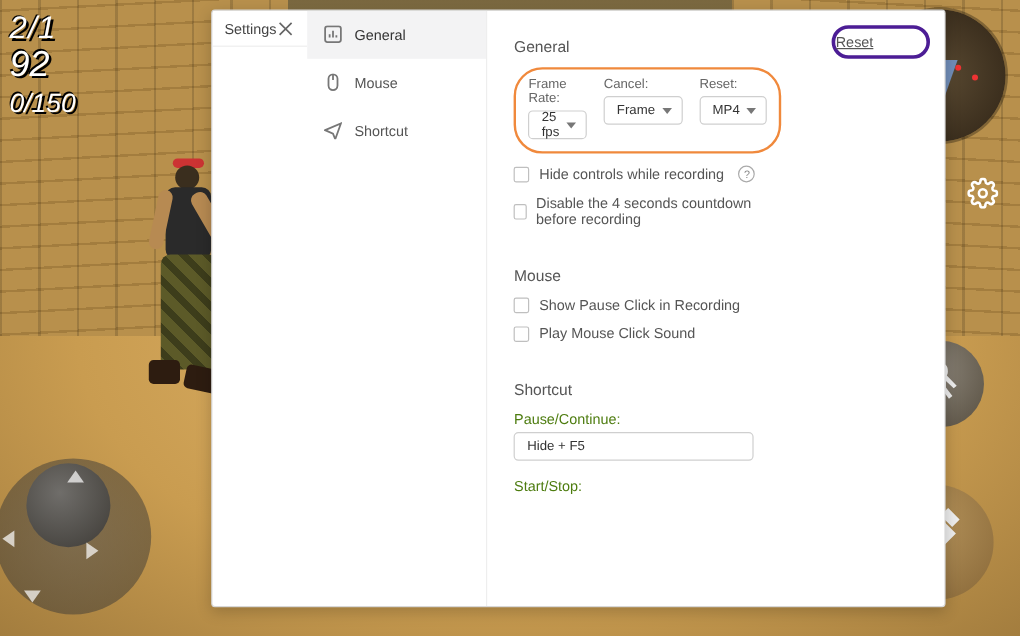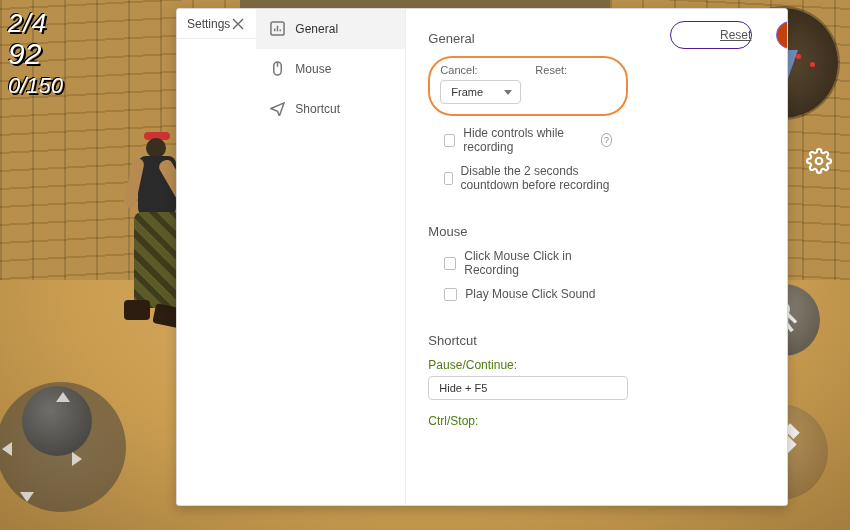--- a/index.html
+++ b/index.html
@@ -93,42 +93,42 @@
   .section-title { font-size:13px; color:#555; margin-bottom:10px; margin-top:4px; }
   .highlight-box { border:2px solid #f0893c; border-radius:24px; padding:6px 10px 10px 10px; margin-bottom:10px; }
   .field-row { display:flex; gap:14px; }
   .field { flex:1; }
   .field-label { font-size:11px; color:#666; margin-bottom:4px; }
   .select {
     position:relative; height:24px; border:1px solid #cfcfcf; border-radius:4px; padding:0 22px 0 10px; font-size:11px; color:#333;
     display:flex; align-items:center; background:#fff; cursor:pointer;
   }
   .select::after { content:""; position:absolute; right:8px; top:9px; border-left:4px solid transparent; border-right:4px solid transparent; border-top:5px solid #777; }
-  .check-row { display:flex; align-items:center; gap:8px; margin:10px 16px; font-size:12px; color:#555; }
+  .check-row { display:flex; align-items:center; gap:8px; margin:10px 0; font-size:12px; color:#555; }
   .checkbox { width:13px; height:13px; border:1px solid #bfbfbf; border-radius:2px; background:#fff; cursor:pointer; }
   .help-circ { width:14px; height:14px; border:1px solid #aaa; border-radius:50%; display:flex; align-items:center; justify-content:center; font-size:9px; color:#888; margin-left:4px; }
   .divider-space { height:18px; }
   .shortcut-label { font-size:12px; color:#4d7c0f; margin:6px 0 4px 0; }
   .text-input { height:24px; width:200px; border:1px solid #cfcfcf; border-radius:4px; padding:0 10px; font-size:11px; color:#333; display:flex; align-items:center; background:#fff; }
   .footer { height:52px; border-top:0; display:flex; align-items:center; padding:0 20px; gap:12px; }
   .footer .spacer { flex:1; }
-  .btn { height:28px; min-width:82px; border-radius:14px; border:1px solid #4c1d95; background:#fff; color:#555; font-size:12px; display:flex; align-items:center; justify-content:flex-end; cursor:pointer;text-decoration:underline; }
+  .btn { height:28px; min-width:82px; border-radius:14px; border:3px solid #4c1d95; background:#fff; color:#555; font-size:12px; display:flex; align-items:center; justify-content:flex-start; cursor:pointer;text-decoration:underline; }
   .btn.primary { background:#c2410c; border-color:#8a60f6; color:#fff; }
 </style>
 </head>
 <body>
 
 <div class="game-bg">
   <div class="wall-left"></div>
   <div class="wall-right"></div>
   <div class="floor"></div>
 </div>
 
 <div class="hud-text">
-  <div class="line1">2/4</div>
+  <div class="line1">2/1</div>
   <div class="line2">92</div>
   <div class="line3">0/150</div>
 </div>
 
 <div class="soldier">
   <div class="head-band"></div>
     <div class="head"></div>
     <div class="torso"></div>
   <div class="arm1"></div>
     <div class="arm2"></div>
@@ -201,59 +201,68 @@
         <span>Shortcut</span>
       </div>
     </div>
 
     <div class="content">
       <div class="section-title">General</div>
 
       <div class="highlight-box">
         <div class="field-row">
           <div class="field">
+            <div class="field-label">Frame Rate:</div>
+            <div class="select">
+              <span>25 fps</span>
+            </div>
+          </div>
+          <div class="field">
             <div class="field-label">Cancel:</div>
             <div class="select">
               <span>Frame</span>
             </div>
           </div>
           <div class="field">
             <div class="field-label">Reset:</div>
+            <div class="select">
+              <span>MP4</span>
+            </div>
           </div>
         </div>
       </div>
 
       <div class="check-row">
         <span class="checkbox"></span>
         <span>Hide controls while recording</span>
         <span class="help-circ">?</span>
       </div>
       <div class="check-row">
         <span class="checkbox"></span>
-        <span>Disable the 2 seconds countdown before recording</span>
+        <span>Disable the 4 seconds countdown before recording</span>
       </div>
 
       <div class="divider-space"></div>
       <div class="section-title">Mouse</div>
       <div class="check-row">
         <span class="checkbox"></span>
-        <span>Click Mouse Click in Recording</span>
+        <span>Show Pause Click in Recording</span>
       </div>
       <div class="check-row">
         <span class="checkbox"></span>
         <span>Play Mouse Click Sound</span>
       </div>
 
       <div class="divider-space"></div>
       <div class="section-title">Shortcut</div>
       <div class="shortcut-label">Pause/Continue:</div>
       <div class="text-input">
         <span>Hide + F5</span>
       </div>
-      <div class="shortcut-label" style="margin-top:14px">Ctrl/Stop:</div>
+      <div class="shortcut-label" style="margin-top:14px">Start/Stop:</div>
     </div>
   </div>
 
   <div class="footer">
     <div class="btn" style="min-width:82px">
       <span>Reset</span>
     </div>
     <div class="spacer"></div>
     <div class="btn primary">
       <span>OK</span>

